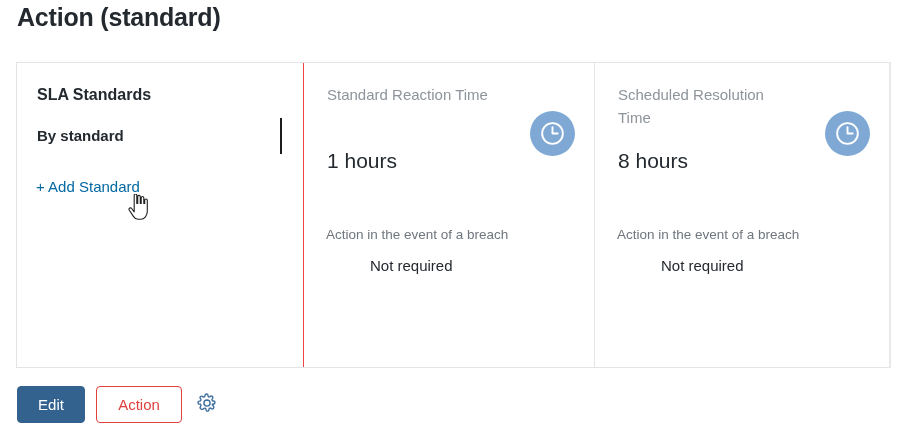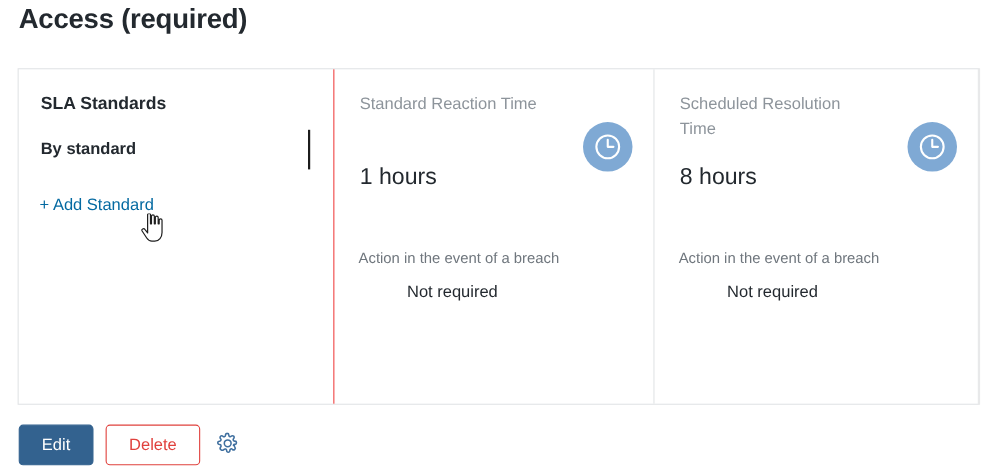--- a/index.html
+++ b/index.html
@@ -210,21 +210,21 @@
     justify-content: center;
     cursor: pointer;
     background: transparent;
     border: none;
     padding: 0;
   }
 </style>
 </head>
 <body>
 
-<div class="page-title">Access (required)</div>
+<div class="page-title">Action (standard)</div>
 
 <div class="panel">
 
   <div class="col col-standards">
 
     <div class="standards-title">SLA Standards</div>
 
     <div class="standards-item">By standard</div>
 
     <div class="standards-active-bar"></div>
@@ -274,21 +274,21 @@
 
     <div class="card-breach-value">Not required</div>
   </div>
 </div>
 
 <div class="panel-scroll-edge"></div>
 
 <div class="footer">
   <button class="btn btn-edit">Edit</button>
 
-  <button class="btn btn-delete">Delete</button>
+  <button class="btn btn-delete">Action</button>
 
   <button class="gear-button">
     <span>
       <svg width="20" height="20" viewBox="0 0 24 24">
         <path d="M12 8.3a3.7 3.7 0 1 0 0 7.4 3.7 3.7 0 0 0 0-7.4z" fill="none" stroke="#3f6f9f" stroke-width="1.7"></path>
         <path d="M19.3 14.2a1.5 1.5 0 0 0 .3 1.7l.1.1a1.8 1.8 0 1 1-2.6 2.6l-.1-.1a1.5 1.5 0 0 0-1.7-.3
                  1.5 1.5 0 0 0-.9 1.4v.3a1.8 1.8 0 1 1-3.6 0v-.2a1.5 1.5 0 0 0-1-1.4 1.5 1.5 0 0 0-1.7.3l-.1.1
                  A1.8 1.8 0 1 1 4.3 16l.1-.1a1.5 1.5 0 0 0 .3-1.7 1.5 1.5 0 0 0-1.4-.9h-.3a1.8 1.8 0 1 1 0-3.6h.2
                  a1.5 1.5 0 0 0 1.4-1 1.5 1.5 0 0 0-.3-1.7l-.1-.1A1.8 1.8 0 1 1 6.8 4.3l.1.1a1.5 1.5 0 0 0 1.7.3h.1
                  a1.5 1.5 0 0 0 .9-1.4v-.3a1.8 1.8 0 1 1 3.6 0v.2a1.5 1.5 0 0 0 .9 1.4 1.5 1.5 0 0 0 1.7-.3l.1-.1

